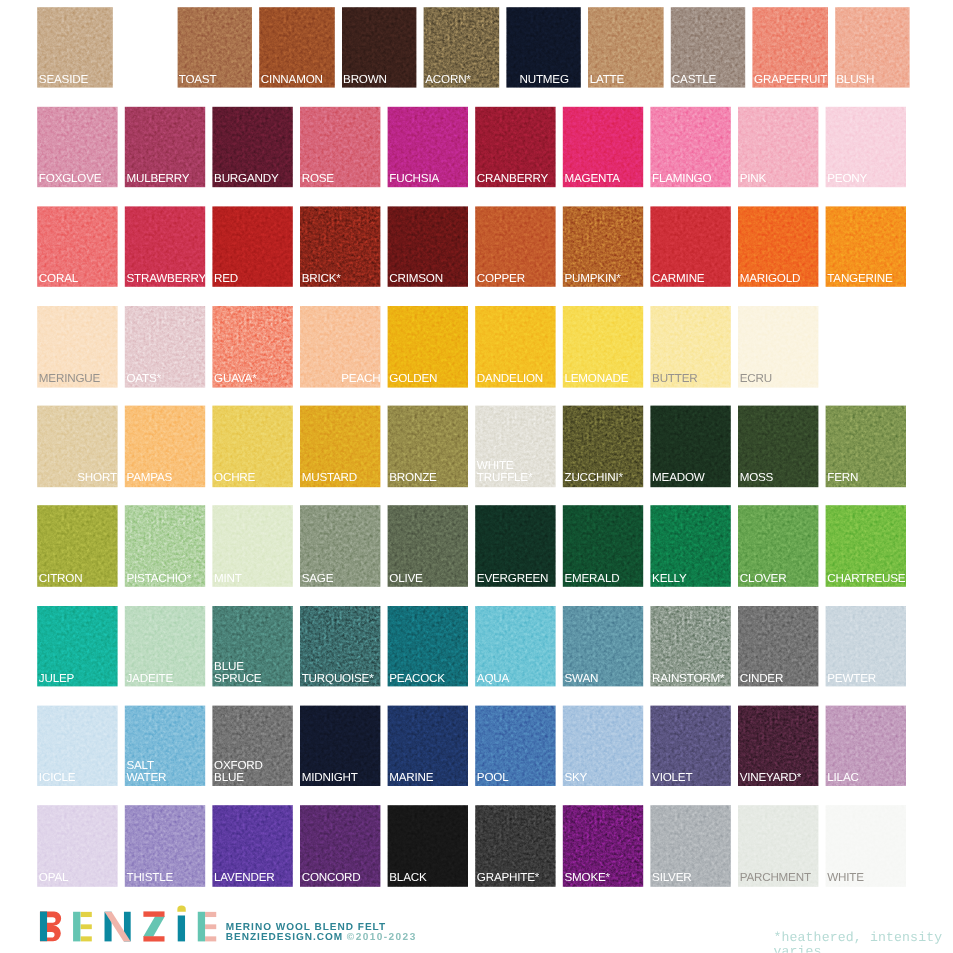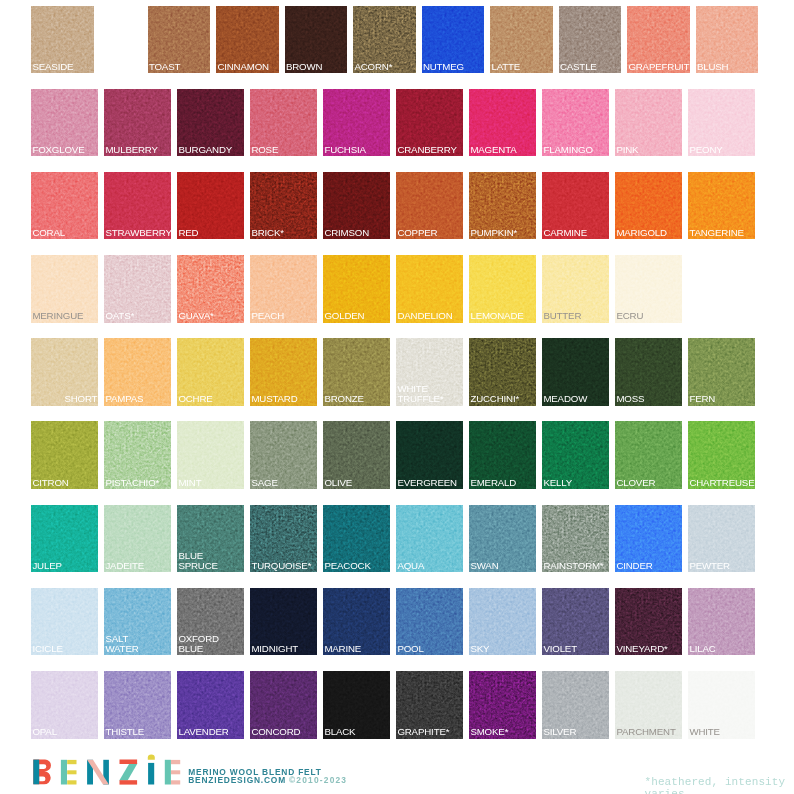--- a/index.html
+++ b/index.html
@@ -69,21 +69,21 @@
           <span class="lbl" style="color: rgb(255, 255, 255);">CINNAMON</span>
         </div>
 <div class="sw" style="background-color: rgb(60, 33, 27);">
           <span class="tex"></span>
           <span class="lbl" style="color: rgb(255, 255, 255);">BROWN</span>
         </div>
 <div class="sw heathered" style="background-color: rgb(123, 106, 71);">
           <span class="tex"></span>
           <span class="lbl" style="color: rgb(255, 255, 255);">ACORN*</span>
         </div>
-<div class="sw" style="background-color: #1d4ed8;">
+<div class="sw" style="background-color: #0f172a; text-align: center;">
           <span class="tex"></span>
           <span class="lbl" style="color: rgb(255, 255, 255);">NUTMEG</span>
         </div>
 <div class="sw" style="background-color: rgb(189, 145, 104);">
           <span class="tex"></span>
           <span class="lbl" style="color: rgb(255, 255, 255);">LATTE</span>
         </div>
 <div class="sw" style="background-color: rgb(158, 141, 130);">
           <span class="tex"></span>
           <span class="lbl" style="color: rgb(255, 255, 255);">CASTLE</span>
@@ -189,21 +189,21 @@
 <div class="sw heathered" style="background-color: rgb(230, 204, 208);">
           <span class="tex"></span>
           <span class="lbl" style="color: rgb(255, 255, 255);">OATS*</span>
         </div>
 <div class="sw heathered" style="background-color: rgb(244, 145, 121);">
           <span class="tex"></span>
           <span class="lbl" style="color: rgb(255, 255, 255);">GUAVA*</span>
         </div>
 <div class="sw" style="background-color: rgb(248, 195, 156);">
           <span class="tex"></span>
-          <span class="lbl" style="color: rgb(255, 255, 255);">PEACH</span>
+          <span class="lbl" style="color: rgb(255, 255, 255); text-align: right;">PEACH</span>
         </div>
 <div class="sw" style="background-color: rgb(237, 179, 19);">
           <span class="tex"></span>
           <span class="lbl" style="color: rgb(255, 255, 255);">GOLDEN</span>
         </div>
 <div class="sw" style="background-color: rgb(244, 192, 35);">
           <span class="tex"></span>
           <span class="lbl" style="color: rgb(255, 255, 255);">DANDELION</span>
         </div>
 <div class="sw" style="background-color: rgb(247, 220, 82);">
@@ -331,21 +331,21 @@
           <span class="lbl" style="color: rgb(255, 255, 255);">AQUA</span>
         </div>
 <div class="sw" style="background-color: rgb(94, 148, 166);">
           <span class="tex"></span>
           <span class="lbl" style="color: rgb(255, 255, 255);">SWAN</span>
         </div>
 <div class="sw heathered" style="background-color: rgb(140, 154, 141);">
           <span class="tex"></span>
           <span class="lbl" style="color: rgb(255, 255, 255);">RAINSTORM*</span>
         </div>
-<div class="sw" style="background-color: #3b82f6;">
+<div class="sw" style="background-color: #737373;">
           <span class="tex"></span>
           <span class="lbl" style="color: rgb(255, 255, 255);">CINDER</span>
         </div>
 <div class="sw" style="background-color: rgb(203, 215, 223);">
           <span class="tex"></span>
           <span class="lbl" style="color: rgb(255, 255, 255);">PEWTER</span>
         </div>
 </div>
 <div class="row">
 <div class="sw" style="background-color: rgb(207, 227, 240);">

